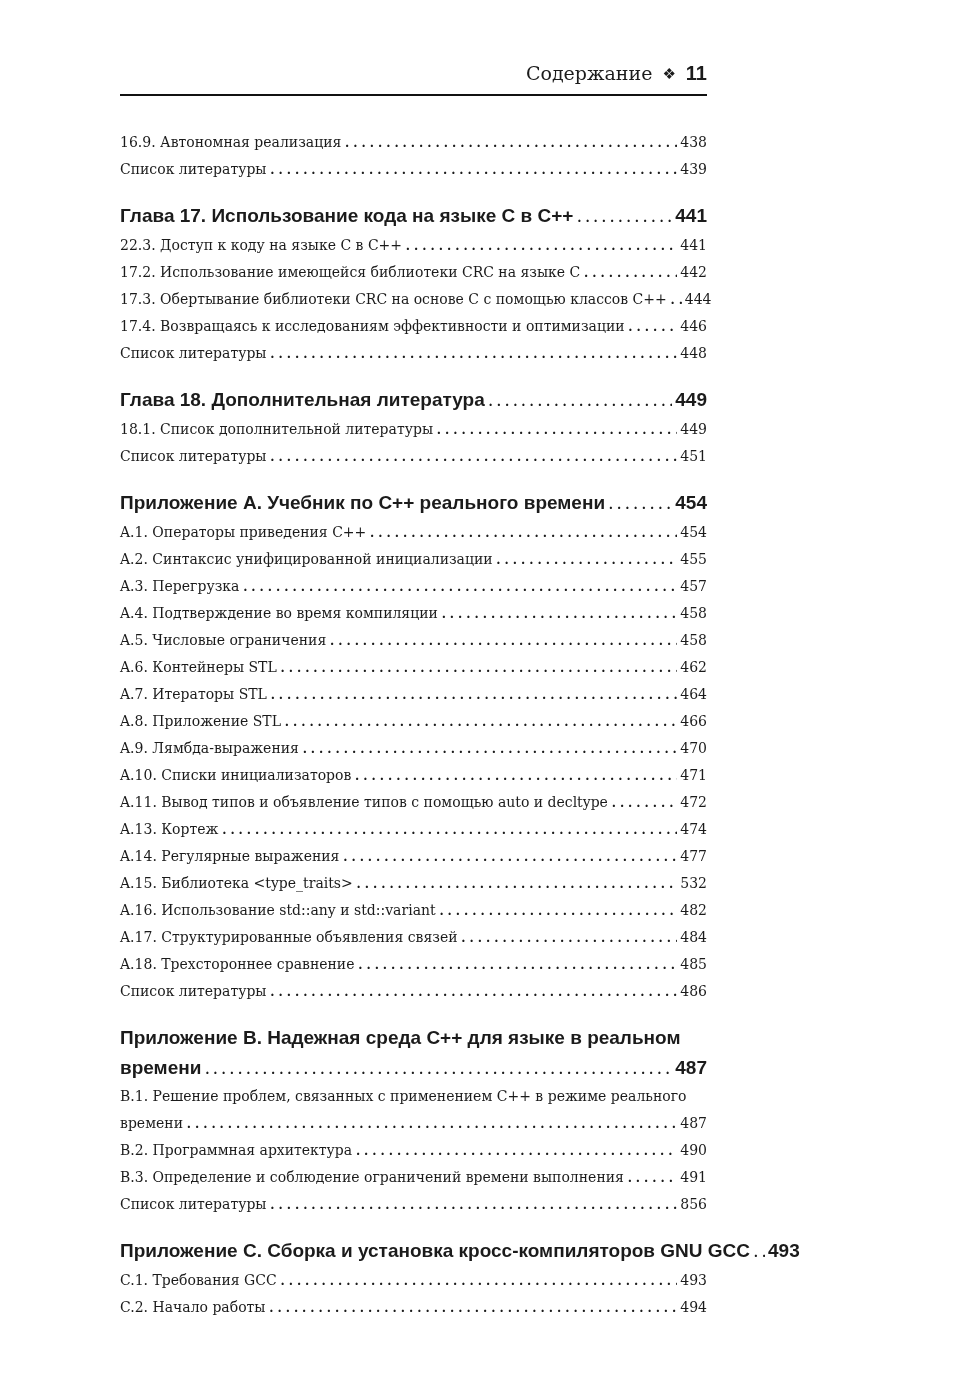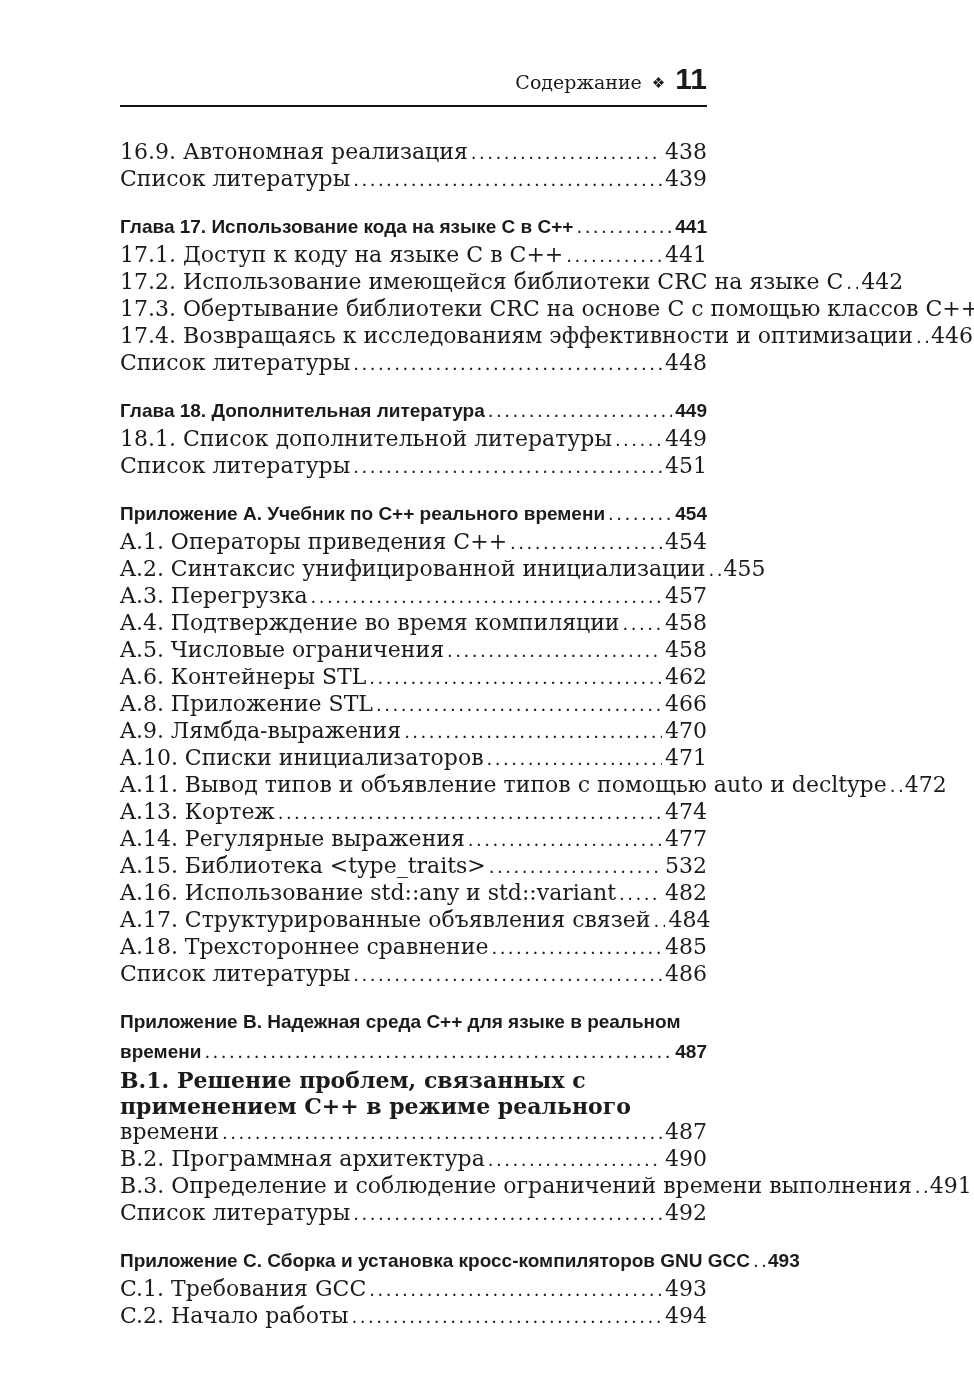--- a/index.html
+++ b/index.html
@@ -22,32 +22,32 @@
     justify-content: flex-end;
     align-items: baseline;
     gap: 10px;
     font-size: 19px;
     padding-bottom: 9px;
   }
   .page-header .orn { font-size: 15px; position: relative; top: -1px; }
   .page-header .folio {
     font-family: "Liberation Sans", sans-serif;
     font-weight: 700;
-    font-size: 30px;
+    font-size: 20px;
   }
   .rule {
     border-top: 2px solid #111111;
     margin-bottom: 32px;
   }
   
   .section { margin-bottom: 19px; }
   .section:last-child { margin-bottom: 0; }
   .row { display: flex; align-items: baseline; }
-  .entry { font-size: 22px; line-height: 26px; }
-  .pre-line { display: block; font-weight: bold; }
+  .entry { font-size: 14px; line-height: 26px; }
+  .pre-line { display: block; }
   .heading {
     font-family: "Liberation Sans", "DejaVu Sans", sans-serif;
     font-weight: 700;
     font-size: 19px;
     line-height: 30px;
   }
   .title { white-space: nowrap; }
   .dots {
     flex: 1 1 auto;
     overflow: hidden;
@@ -87,21 +87,21 @@
           <span class="pg">439</span>
         </div>
       </div>
       <div class="section">
         <div class="row heading">
           <span class="title">Глава 17. Использование кода на языке C в C++</span>
           <span class="dots"></span>
           <span class="pg">441</span>
         </div>
         <div class="row entry">
-          <span class="title">17.1. Доступ к коду на языке C в C++</span>
+          <span class="title">22.3. Доступ к коду на языке C в C++</span>
           <span class="dots"></span>
           <span class="pg">441</span>
         </div>
         <div class="row entry">
           <span class="title">17.2. Использование имеющейся библиотеки CRC на языке C</span>
           <span class="dots"></span>
           <span class="pg">442</span>
         </div>
         <div class="row entry">
           <span class="title">17.3. Обертывание библиотеки CRC на основе C с помощью классов C++</span>
@@ -166,20 +166,25 @@
           <span class="title">A.5. Числовые ограничения</span>
           <span class="dots"></span>
           <span class="pg">458</span>
         </div>
         <div class="row entry">
           <span class="title">A.6. Контейнеры STL</span>
           <span class="dots"></span>
           <span class="pg">462</span>
         </div>
         <div class="row entry">
+          <span class="title">A.7. Итераторы STL</span>
+          <span class="dots"></span>
+          <span class="pg">464</span>
+        </div>
+        <div class="row entry">
           <span class="title">A.8. Приложение STL</span>
           <span class="dots"></span>
           <span class="pg">466</span>
         </div>
         <div class="row entry">
           <span class="title">A.9. Лямбда-выражения</span>
           <span class="dots"></span>
           <span class="pg">470</span>
         </div>
         <div class="row entry">
@@ -247,21 +252,21 @@
           <span class="pg">490</span>
         </div>
         <div class="row entry">
           <span class="title">B.3. Определение и соблюдение ограничений времени выполнения</span>
           <span class="dots"></span>
           <span class="pg">491</span>
         </div>
         <div class="row entry">
           <span class="title">Список литературы</span>
           <span class="dots"></span>
-          <span class="pg">492</span>
+          <span class="pg">856</span>
         </div>
       </div>
       <div class="section">
         <div class="row heading">
           <span class="title">Приложение C. Сборка и установка кросс-компиляторов GNU GCC</span>
           <span class="dots"></span>
           <span class="pg">493</span>
         </div>
         <div class="row entry">
           <span class="title">C.1. Требования GCC</span>

